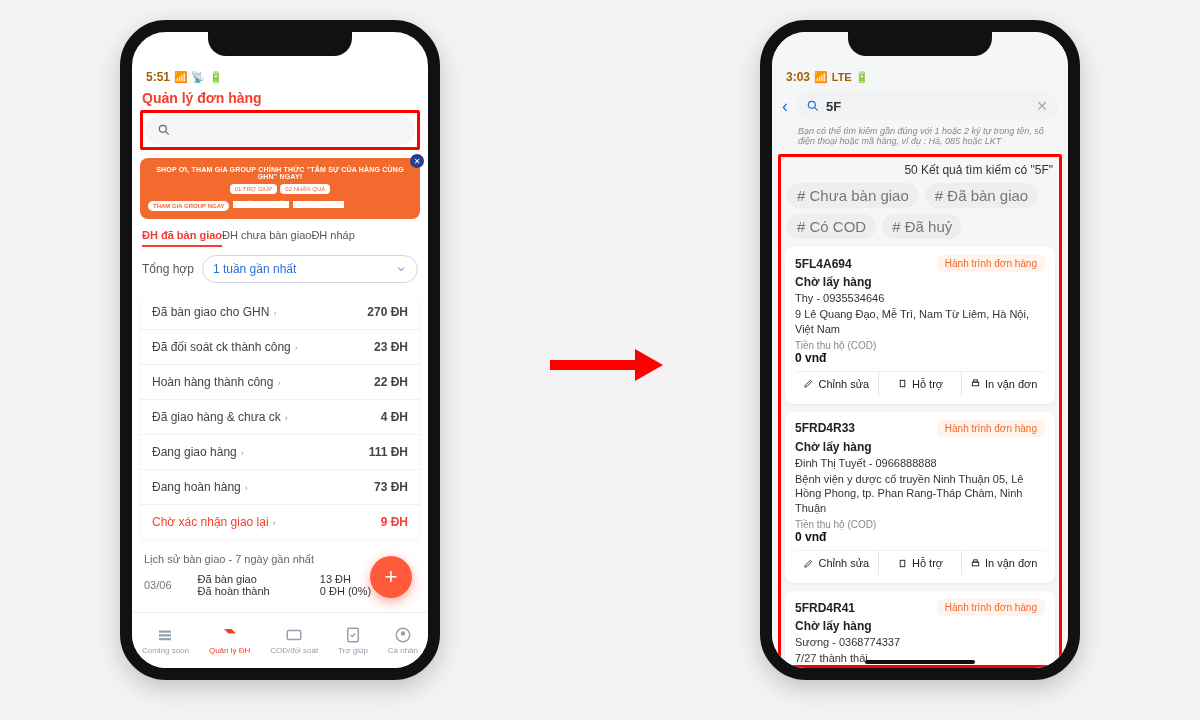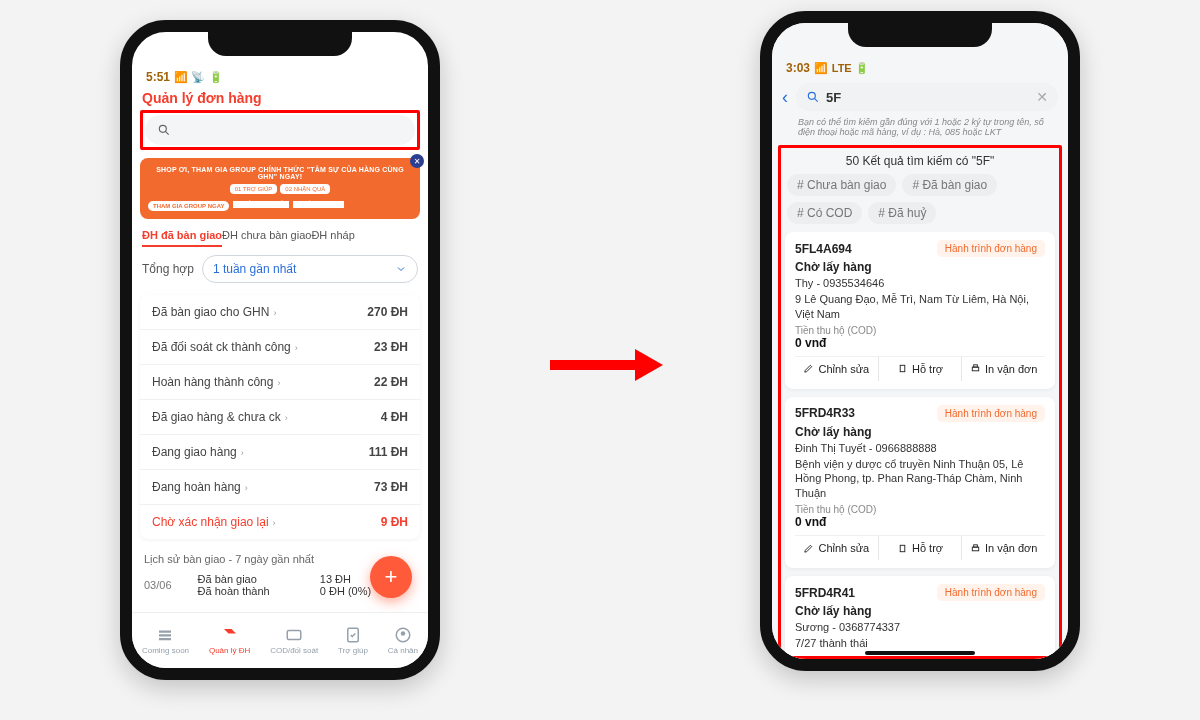--- a/index.html
+++ b/index.html
@@ -1,20 +1,20 @@
 <!DOCTYPE html>
 <html><head>
 <meta charset="utf-8">
 <style>
   * { box-sizing: border-box; margin: 0; padding: 0; }
   body { font-family: -apple-system, Helvetica, Arial, sans-serif; background: #f3f3f3; width: 1200px; height: 720px; position: relative; }
   .stage { position: relative; width: 1200px; height: 720px; }
   .phone { position: absolute; width: 320px; height: 660px; border: 12px solid #111; border-radius: 46px; background: #fff; box-shadow: 0 8px 24px rgba(0,0,0,.2); overflow: hidden; }
   .phone.left { left: 120px; top: 20px; }
-  .phone.right { left: 760px; top: 11px; }
+  .phone.right { left: 760px; top: 20px; }
   .notch { position: absolute; top: 0; left: 50%; transform: translateX(-50%); width: 144px; height: 24px; background:#111; border-bottom-left-radius: 18px; border-bottom-right-radius: 18px; z-index: 50; }
   .statusbar { display:flex; align-items:center; padding: 6px 14px 2px; font-size:12px; font-weight:600; color:#a16207;margin-top:32px; }
   .statusbar .icons > span { display:inline-block; margin-left:4px; font-size:11px; }
   .screen { height: calc(100% - 0px); overflow:hidden; display:flex; flex-direction:column; }
   .title-red { color:#f53d2d; font-size:14px; font-weight:600; padding:4px 10px 2px; }
   .search-wrap { margin: 2px 8px; border:3px solid #ff0000; padding:2px 2px; border-radius:2px; }
   .search { display:flex; align-items:center; background:#f4f5f6; border-radius:20px; padding:8px 12px; }
   .search svg { width:14px; height:14px; stroke:#666; fill:none; }
   .banner { position:relative; margin:6px 8px 4px; background:#f26a2e; border-radius:8px; padding:8px 8px; color:#fff; font-size:7px; }
   .banner .close { position:absolute; top:-4px; right:-4px; width:14px; height:14px; border-radius:50%; background:#2c3e8f; color:#fff; font-size:8px; display:flex; align-items:center; justify-content:center; }
@@ -47,23 +47,23 @@
   .tabbar .item svg { width:18px; height:18px; }
   
   .topbar2 { display:flex; align-items:center; gap:8px; padding: 6px 10px 4px;}
   .back { color:#2a6edb; font-size:18px; }
   .search2 { flex:1; display:flex; align-items:center; background:#f0f2f4; border-radius:18px; padding:6px 10px; gap:6px; }
   .search2 .q { font-size:13px; color:#333; font-weight:600;}
   .search2 svg.mag { width:14px; height:14px; stroke:#2a6edb; fill:none;}
   .search2 .clear { margin-left:auto; color:#aaa; font-size:14px;}
   .hint { font-size:9px; color:#888; padding: 2px 18px 6px; font-style:italic;margin-left:8px;}
   .red-box { border:3px solid #ff0000; margin:2px 6px 0; border-radius:2px; flex:1; overflow:hidden; display:flex; flex-direction:column;}
-  .result-head { text-align:center; font-size:12px; color:#333; padding:6px 6px;}
+  .result-head { text-align:right; font-size:12px; color:#333; padding:6px 6px;}
   .chips { display:flex; flex-wrap:wrap; gap:6px; padding:0 6px 8px;}
-  .chip { background:#eceef0; color:#777; font-size:12px; padding:4px 10px; border-radius:14px; }
+  .chip { background:#eceef0; color:#777; font-size:15px; padding:4px 10px; border-radius:14px; }
   .order { background:#fff; border-radius:8px; margin:0 4px 8px; padding:8px 10px; font-size:11px; box-shadow:0 1px 4px rgba(0,0,0,.06);}
   .order .top { display:flex; justify-content:space-between; align-items:center; }
   .order .code { font-weight:700; color:#222; font-size:12px;}
   .journey { background:#fff3eb; color:#f26a2e; font-size:10px; padding:3px 8px; border-radius:5px; }
   .order .status { color:#222; font-weight:600; margin-top:3px; font-size:12px;}
   .order .contact, .order .addr { color:#333; margin-top:2px; font-size:11px; line-height:1.3;}
   .order .codlabel { color:#888; font-size:10px; margin-top:4px;}
   .order .amount { font-weight:700; font-size:12px; color:#111;}
   .order .actions { display:flex; border-top:1px solid #f0f0f0; margin-top:6px;}
   .order .actions .act { flex:1; text-align:center; padding:6px 0; font-size:11px; color:#222; display:flex; align-items:center; justify-content:center; gap:4px;}

